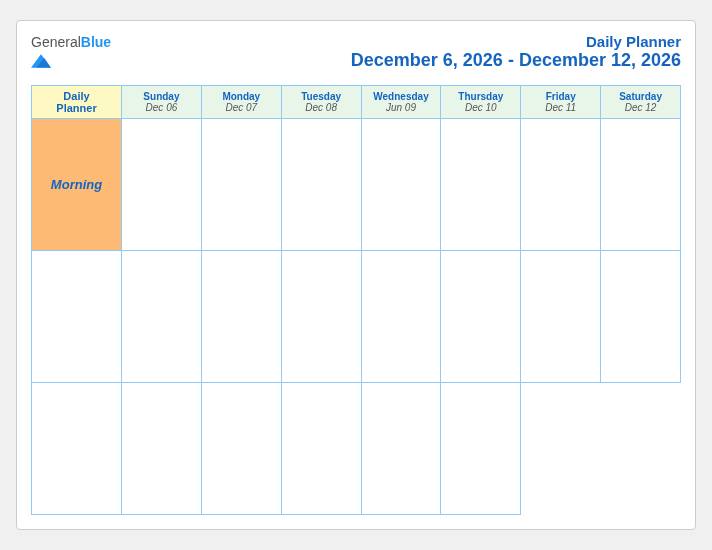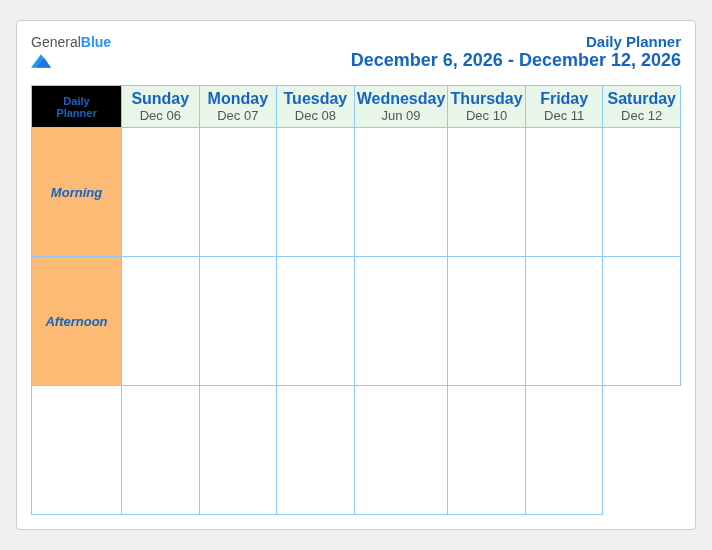--- a/index.html
+++ b/index.html
@@ -75,30 +75,31 @@
       display: flex;
       flex-direction: column;
       align-items: center;
       justify-content: center;
       padding: 4px 2px;
     }
     .header-cell {
       background: #e8f5e9;
     }
     .header-cell-first {
-      background: #000000;
+      background: #fef9c3;
     }
     .day-name {
-      font-size: 16px;
+      font-size: 10px;
       color: #1565c0;
       font-weight: bold;
     }
     .day-date {
-      font-size: 13px;
+      font-size: 10px;
       color: #555;
+      font-style: italic;
     }
     .row-label-cell {
       background: #fdba74;
     }
     .row-label {
       font-size: 13px;
       color: #1565c0;
       font-weight: bold;
       font-style: italic;
     }
@@ -171,23 +172,20 @@
       <div class="cell row-label-cell">
         <span class="row-label">Morning</span>
       </div>
       <div class="cell data-cell"></div>
       <div class="cell data-cell"></div>
       <div class="cell data-cell"></div>
       <div class="cell data-cell"></div>
       <div class="cell data-cell"></div>
       <div class="cell data-cell"></div>
       <div class="cell data-cell"></div>
-      <div class="cell row-label-cell">
-        <span class="row-label">Afternoon</span>
-      </div>
       <div class="cell data-cell"></div>
       <div class="cell data-cell"></div>
       <div class="cell data-cell"></div>
       <div class="cell data-cell"></div>
       <div class="cell data-cell"></div>
       <div class="cell data-cell"></div>
       <div class="cell data-cell"></div>
       <div class="cell data-cell"></div>
       <div class="cell data-cell"></div>
       <div class="cell data-cell"></div>

